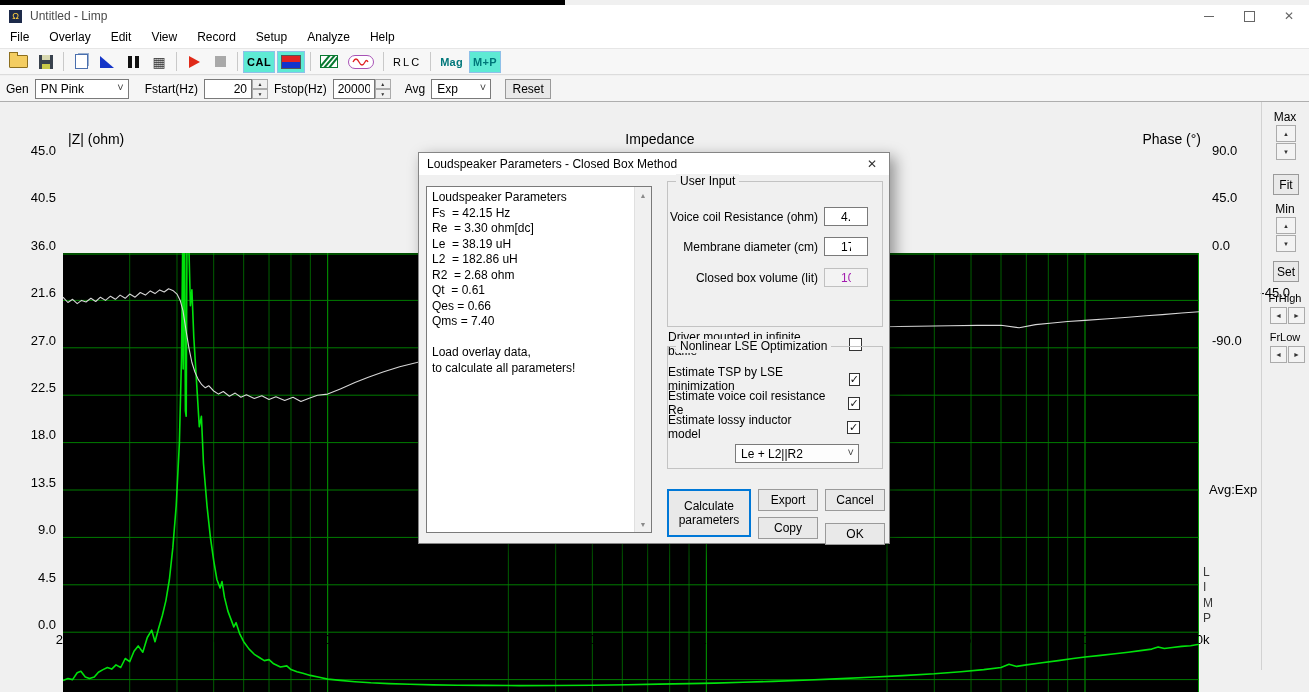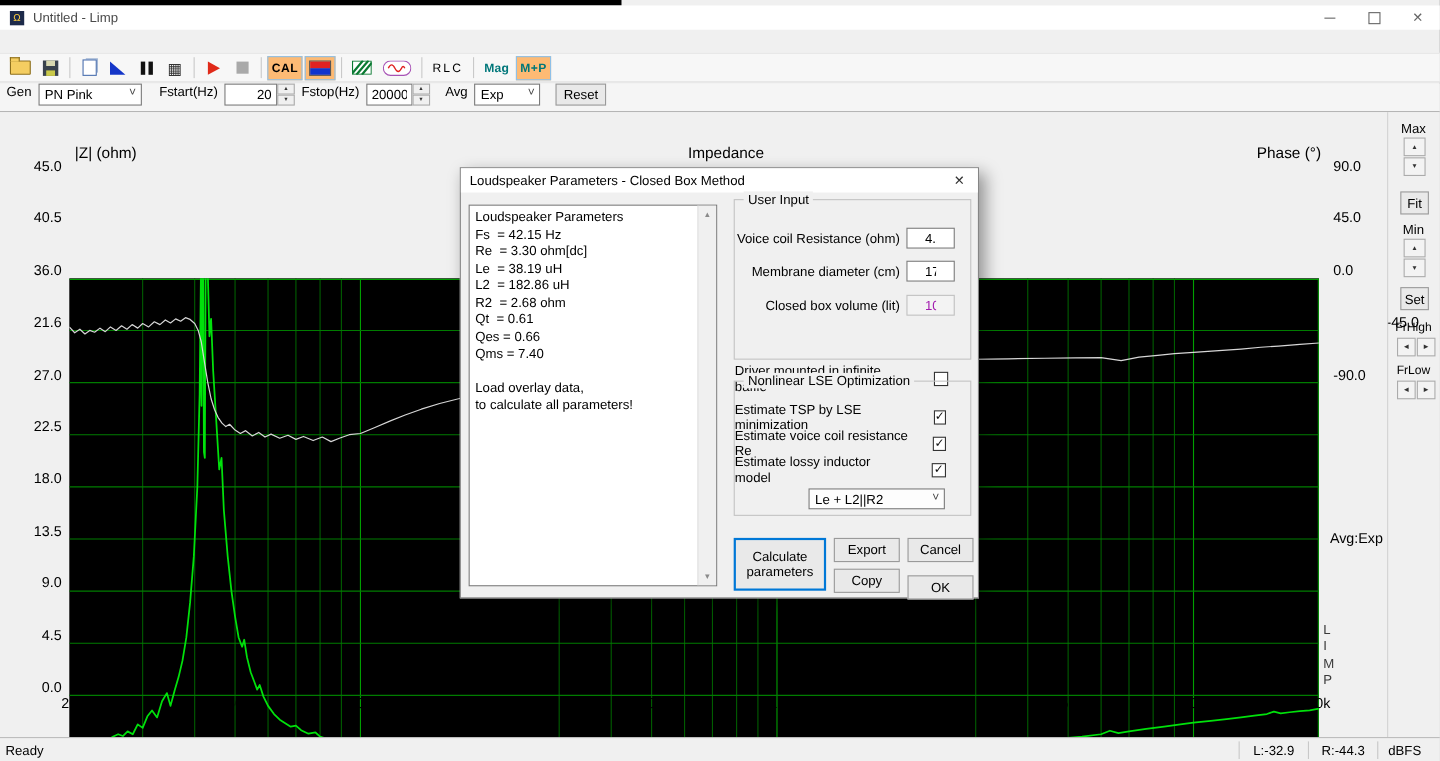--- a/index.html
+++ b/index.html
@@ -17,21 +17,21 @@
   .max-glyph{width:9px;height:9px;border:1px solid #666;display:block;}
   .close-glyph{font-size:12px;color:#666;}
   
   #menubar{position:absolute;left:0;top:27px;width:1309px;height:21px;background:#fff;display:flex;align-items:center;font-size:12px;}
   .menu-item{padding:0 10px;line-height:21px;}
   
   #toolbar{position:absolute;left:0;top:48px;width:1309px;height:27px;background:#f7f7f7;border-top:1px solid #e6e6e6;
            border-bottom:1px solid #dcdcdc;display:flex;align-items:center;padding-left:4px;box-sizing:border-box;}
   .tbtn{height:22px;min-width:24px;display:flex;align-items:center;justify-content:center;margin:0 1px;border:1px solid transparent;
         font-size:11px;box-sizing:border-box;padding:0 3px;}
-  .tbtn.toggled{background:#fdba74;border-color:#8ec0e8;}
+  .tbtn.toggled{background:#5eead4;border-color:#8ec0e8;}
   .vsep{width:1px;height:19px;background:#c9c9c9;margin:0 4px;}
   .folder-icon{position:relative;width:17px;height:11px;background:#f4cd61;border:1px solid #8d6f1e;border-radius:1px;}
   .folder-icon:before{content:"";position:absolute;left:-1px;top:-4px;width:7px;height:3px;background:#f4cd61;border:1px solid #8d6f1e;border-bottom:none;}
   .floppy-icon{position:relative;width:14px;height:14px;background:#39424d;}
   .floppy-icon:before{content:"";position:absolute;left:3px;top:0;width:8px;height:5px;background:#d8d8b0;}
   .floppy-icon:after{content:"";position:absolute;left:3px;bottom:0;width:8px;height:5px;background:#c9c94a;}
   .page-icon{width:11px;height:13px;background:#fff;border:1px solid #4a6fae;box-shadow:2px -2px 0 -1px #9ab0d0;}
   .flag-icon{width:0;height:0;border-left:14px solid #1536c8;border-top:12px solid transparent;}
   .pause-icon{display:flex;gap:3px;}
   .pause-icon i{width:4px;height:12px;background:#111;}
@@ -39,21 +39,21 @@
   .play-icon{width:0;height:0;border-left:11px solid #e02a19;border-top:6px solid transparent;border-bottom:6px solid transparent;}
   .stop-icon{width:11px;height:11px;background:#a9a9a9;}
   .stripes-icon{width:18px;height:12px;display:flex;flex-direction:column;border:1px solid #555;}
   .stripes-icon i{flex:1;}
   .stripes-icon .r{background:#e02222;} .stripes-icon .b{background:#1133cc;}
   .teal{color:#00777a;font-weight:bold;letter-spacing:.3px;}
   .callbl{font-weight:bold;letter-spacing:.5px;font-size:11px;}
   .rlclbl{letter-spacing:2px;font-size:11px;}
   
   #controlbar{position:absolute;left:0;top:76px;width:1309px;height:26px;background:#f5f5f5;border-bottom:1px solid #aeaeae;
-              display:flex;align-items:flex-start;font-size:12px;box-sizing:border-box;}
+              display:flex;align-items:center;font-size:12px;box-sizing:border-box;}
   .cb-label{margin:0 6px;}
   .combo{position:relative;height:20px;background:#fff;border:1px solid #7a7a7a;display:flex;align-items:center;
          padding:0 24px 0 5px;font-size:12px;box-sizing:border-box;}
   .combo .chev{position:absolute;right:4px;top:1px;font-size:11px;color:#444;}
   .num-input{height:20px;border:1px solid #7a7a7a;background:#fff;font-size:12px;text-align:right;padding:0 4px;box-sizing:border-box;
              font-family:"Liberation Sans",sans-serif;}
   .spin{display:inline-flex;flex-direction:column;width:16px;height:20px;box-sizing:border-box;}
   .spin b{flex:1;border:1px solid #ababab;background:#f0f0f0;font-size:5px;color:#333;display:flex;align-items:center;justify-content:center;font-weight:normal;}
   .btn{background:#e9e9e9;border:1px solid #9a9a9a;font-size:12px;display:flex;align-items:center;justify-content:center;box-sizing:border-box;}
   #reset-btn{width:46px;height:20px;margin-left:14px;}
@@ -125,20 +125,30 @@
         </div>
       <div class="winbtn">
           <span class="max-glyph"></span>
         </div>
       <div class="winbtn">
           <span class="close-glyph">✕</span>
         </div>
     </div>
   </div>
 
+  <div id="menubar">
+      <div class="menu-item">File</div>
+      <div class="menu-item">Overlay</div>
+      <div class="menu-item">Edit</div>
+      <div class="menu-item">View</div>
+      <div class="menu-item">Record</div>
+      <div class="menu-item">Setup</div>
+      <div class="menu-item">Analyze</div>
+      <div class="menu-item">Help</div>
+    </div>
 
   <div id="toolbar">
     <div class="tbtn">
         <span class="folder-icon"></span>
       </div>
     <div class="tbtn">
         <span class="floppy-icon"></span>
       </div>
     <div class="vsep"></div>
     <div class="tbtn">
@@ -323,27 +333,20 @@
         <b>◄</b>
         <b>►</b>
       </div>
     <div class="sp-label small" style="top:229px;">FrLow</div>
     <div class="sp-arrows" style="top:244px;">
         <b>◄</b>
         <b>►</b>
       </div>
   </div>
 
-  <div id="statusbar">
-    <span id="status-ready">Ready</span>
-    <span style="margin-left:auto;"></span>
-    <span class="status-cell" style="width:62px;">L:-32.9</span>
-    <span class="status-cell" style="width:62px;">R:-44.3</span>
-    <span class="status-cell" style="width:48px;margin-right:8px;">dBFS</span>
-  </div>
 
   <div id="dialog">
     <div id="dlg-titlebar">
       <span id="dlg-title">Loudspeaker Parameters - Closed Box Method</span>
       <span id="dlg-close">✕</span>
     </div>
 
     <div id="results-box">
       <div id="results-text">Loudspeaker Parameters
 Fs  = 42.15 Hz

